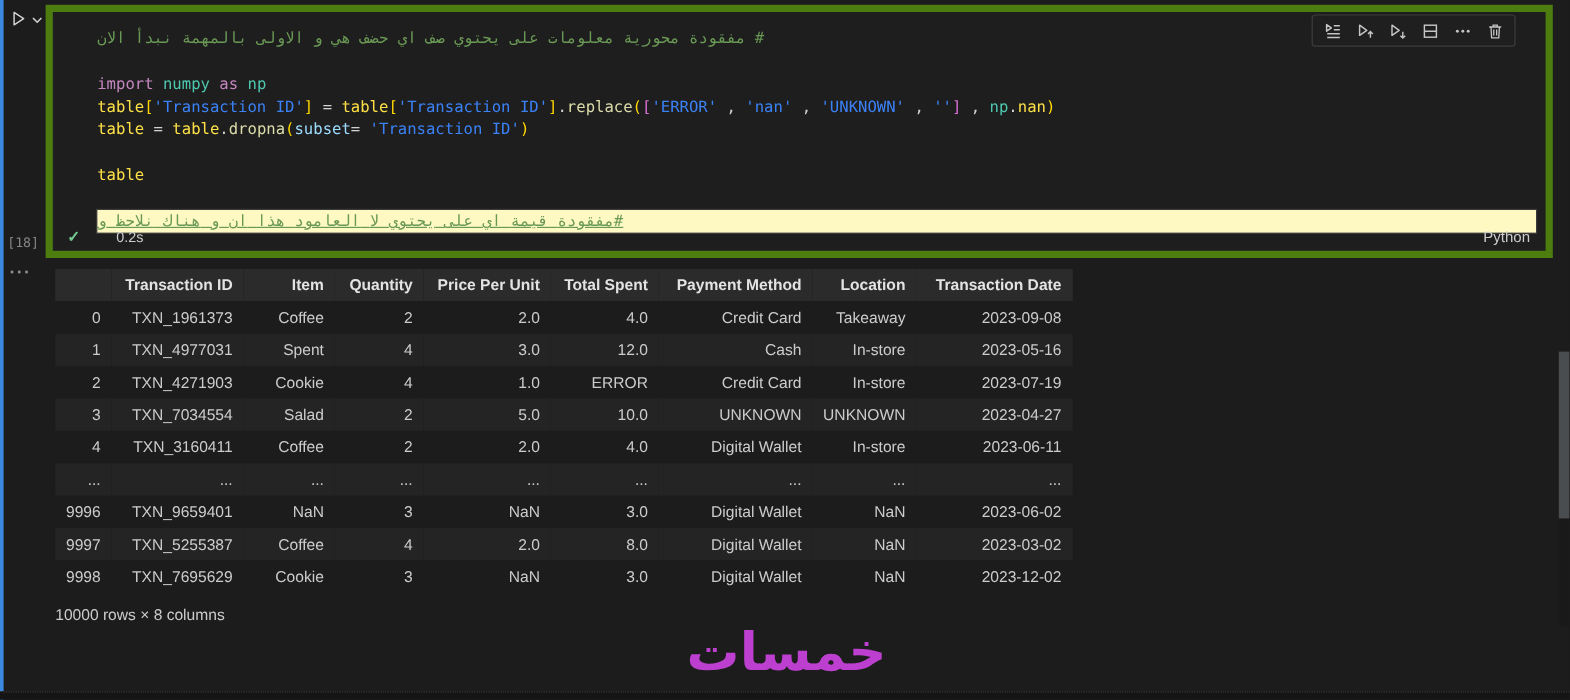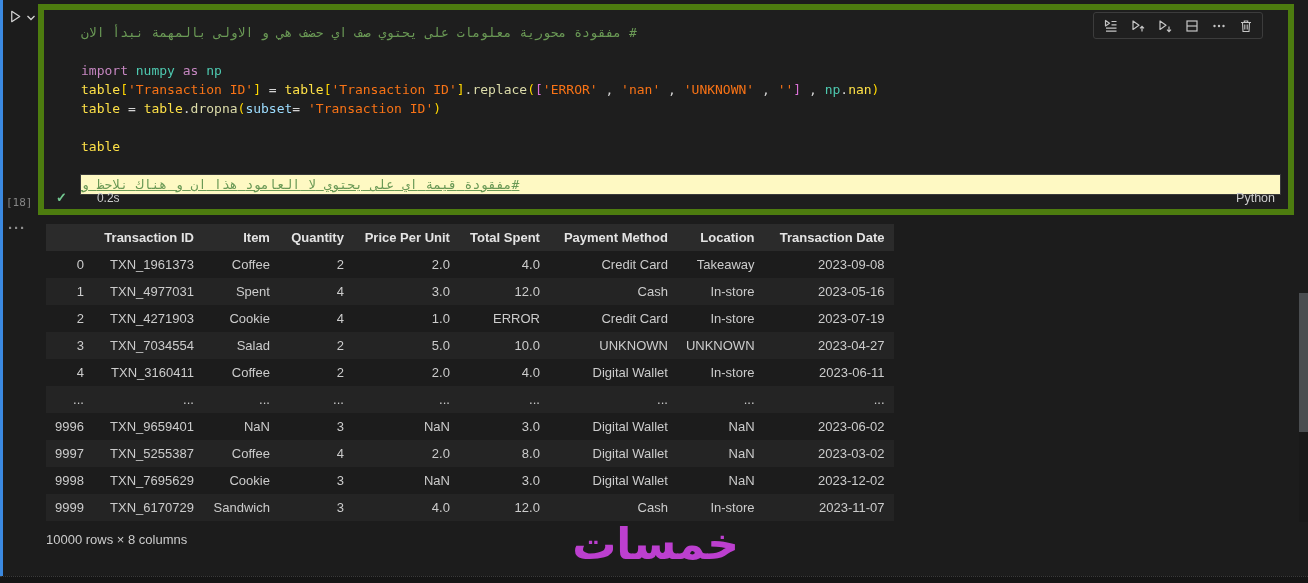--- a/index.html
+++ b/index.html
@@ -16,21 +16,21 @@
 
   
   #cell { position:absolute; left:38px; top:4px; width:1256px; height:211px; background:#1e1e1e; border:6px solid #4d7c0f; }
   #code-lines { position:absolute; left:37px; top:13px; right:8px; font-family:"DejaVu Sans Mono","DejaVu Sans", monospace; font-size:13px; line-height:19px; white-space:pre; }
   .code-line { height:19px; }
   .current-line { background:#fef9c3; outline:1px solid #3a3a3a;text-decoration:underline; }
   .tok-comment { color:#6a9955; }
   .tok-kw  { color:#c586c0; }
   .tok-cls { color:#4ec9b0; }
   .tok-var { color:#fde047; }
-  .tok-str { color:#f97316; }
+  .tok-str { color:#3b82f6; }
   .tok-fn  { color:#dcdcaa; }
   .tok-b1  { color:#ffd700; }
   .tok-b2  { color:#da70d6; }
   .tok-op  { color:#d4d4d4; }
   .tok-param { color:#9cdcfe; }
 
   
   #cell-toolbar { position:absolute; top:2px; right:25px; height:27px; background:#1f1f1f; border:1px solid #3c3c3c; border-radius:3px; display:flex; align-items:center; padding:0 4px; gap:2px; }
   .tb-btn { width:25px; height:23px; display:flex; align-items:center; justify-content:center; border-radius:3px; cursor:pointer; color:#c5c5c5; }
   .tb-btn svg { display:block; }
@@ -251,31 +251,20 @@
           <td>9998</td>
           <td>TXN_7695629</td>
           <td>Cookie</td>
           <td>3</td>
           <td>NaN</td>
           <td>3.0</td>
           <td>Digital Wallet</td>
           <td>NaN</td>
           <td>2023-12-02</td>
         </tr>
-        <tr>
-          <td>9999</td>
-          <td>TXN_6170729</td>
-          <td>Sandwich</td>
-          <td>3</td>
-          <td>4.0</td>
-          <td>12.0</td>
-          <td>Cash</td>
-          <td>In-store</td>
-          <td>2023-11-07</td>
-        </tr>
       </tbody>
   </table>
   <div id="df-summary">10000 rows × 8 columns</div>
 </div>
 
 <div id="watermark">خمسات</div>
 
 <div id="v-scrollbar-track"></div>
 <div id="v-scrollbar-thumb"></div>
 <div id="bottom-strip"></div>

